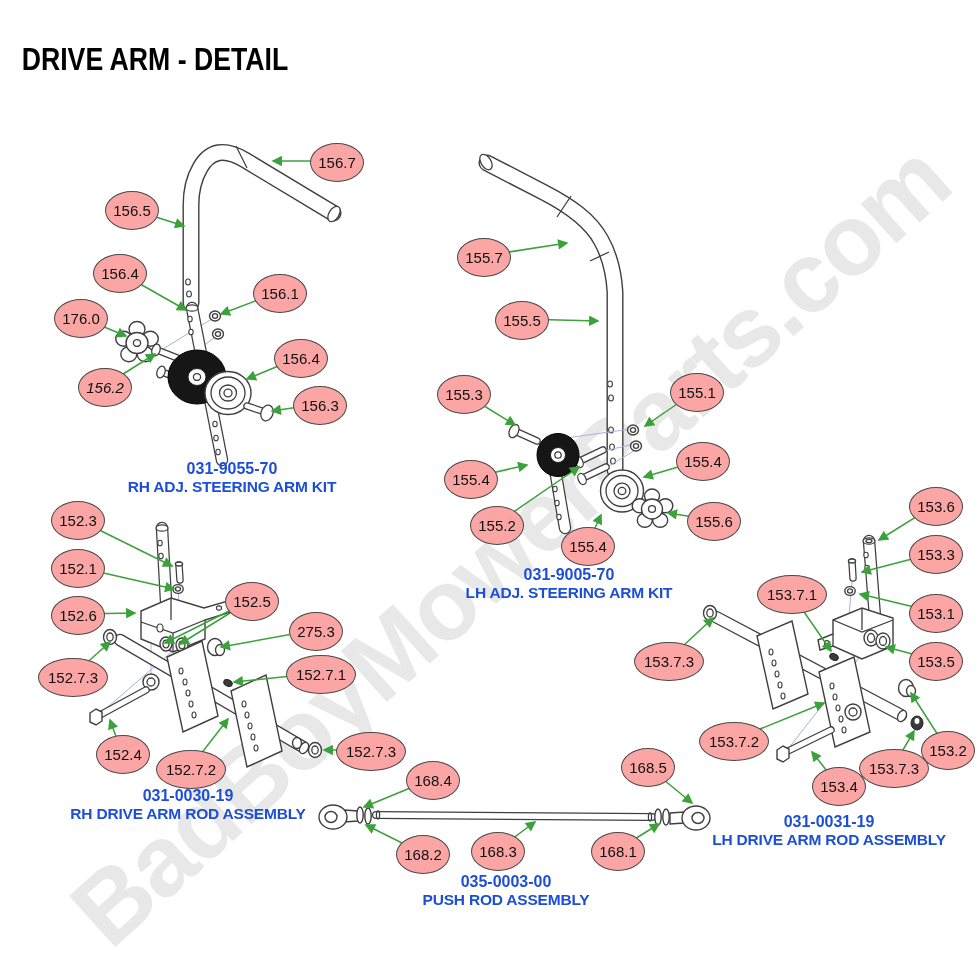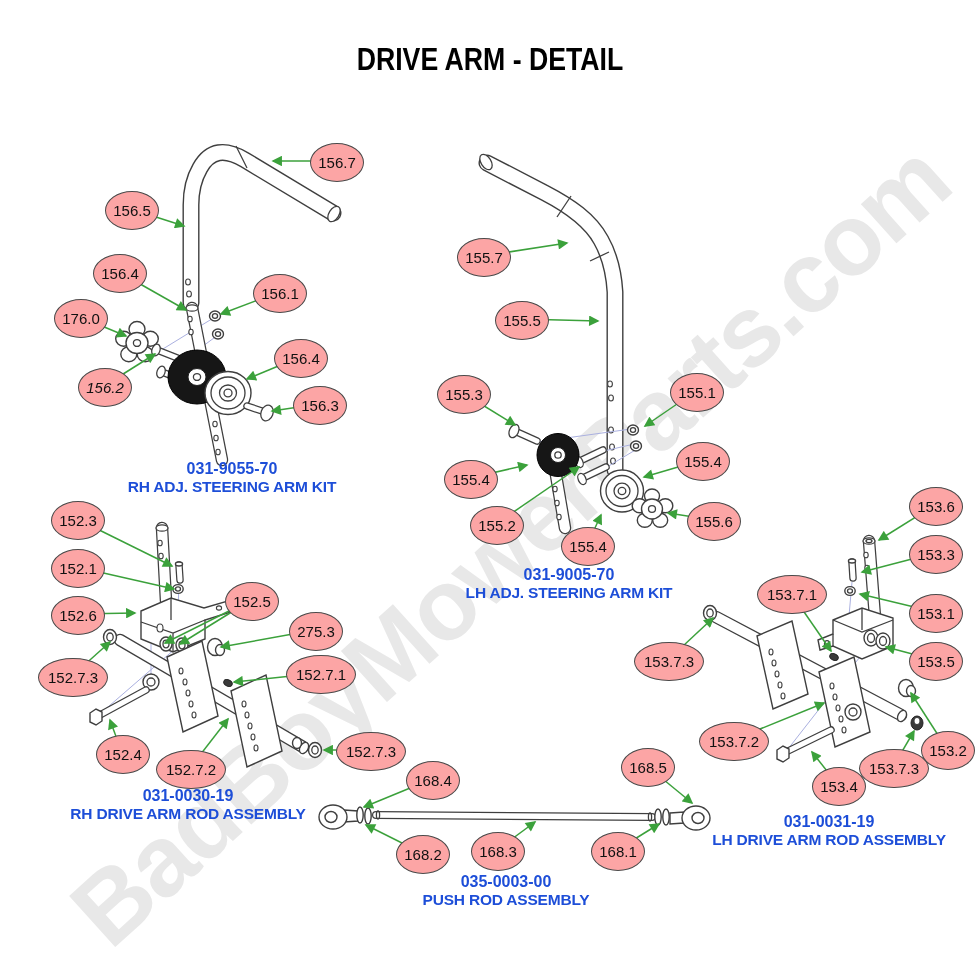--- a/index.html
+++ b/index.html
@@ -4,21 +4,21 @@
 <style>
   html,body{margin:0;padding:0;background:#fff;}
   #canvas{position:relative;width:980px;height:980px;background:#ffffff;overflow:hidden;
           font-family:"Liberation Sans",sans-serif;}
   .watermark{position:absolute;left:510px;top:545px;
              transform:translate(-50%,-50%) rotate(-42deg);
              font-size:100px;font-weight:bold;color:#e8e8e8;letter-spacing:-2px;
              white-space:nowrap;z-index:0;user-select:none;}
   #art,#arrow-layer{position:absolute;left:0;top:0;z-index:1;}
   #arrow-layer{z-index:2;}
-  .title-wrap{position:absolute;top:42px;left:0;width:980px;display:flex;justify-content:center;z-index:4;}
+  .title-wrap{position:absolute;top:42px;left:0;width:980px;display:flex;z-index:4;}
   .title-wrap span{font-size:31px;font-weight:bold;color:#000;transform:scaleX(0.86);letter-spacing:0px;white-space:nowrap;}
   .bubble{position:absolute;z-index:3;background:#fca5a5;border:1.6px solid #4a4a4a;border-radius:50%;
           display:flex;align-items:center;justify-content:center;
           font-size:15px;color:#111;line-height:1;}
   .caption{position:absolute;z-index:3;transform:translateX(-50%);text-align:center;
            white-space:nowrap;font-weight:bold;color:#1d4ed8;}
   .caption .pn{font-size:16px;}
   .caption .nm{font-size:15.5px;letter-spacing:-0.2px;}
   
   .tube-o{fill:none;stroke:#3f3f3f;stroke-width:17;stroke-linecap:round;stroke-linejoin:round;}

